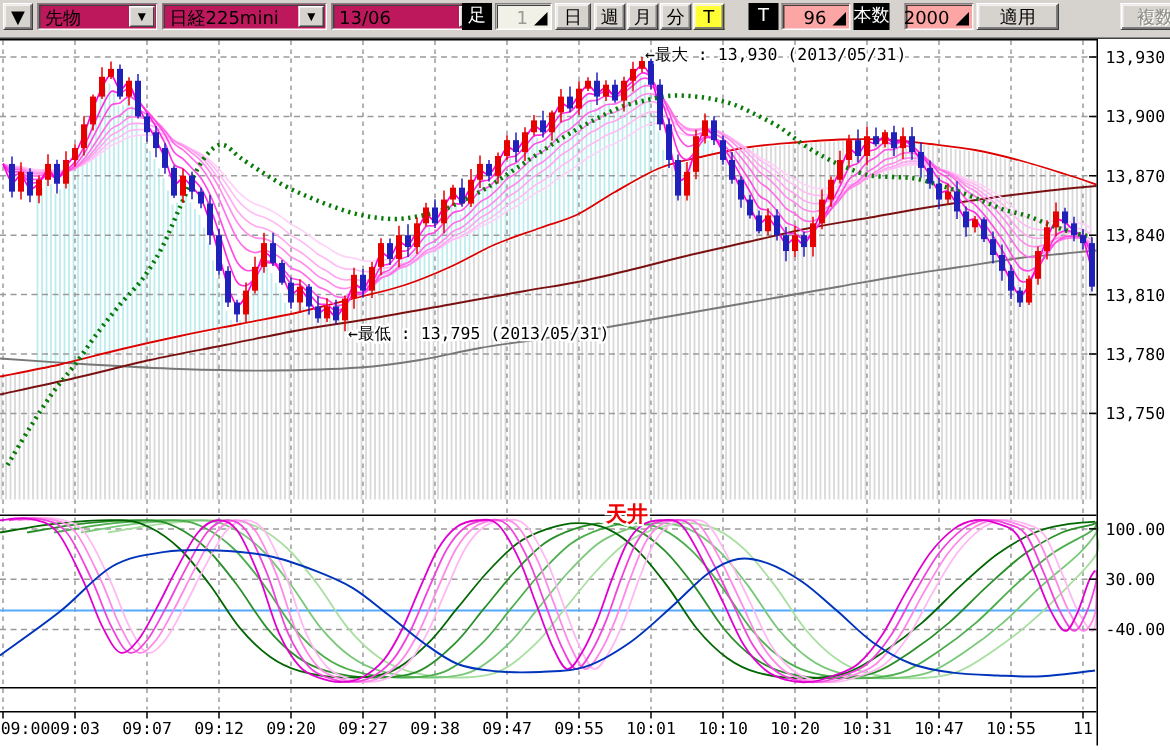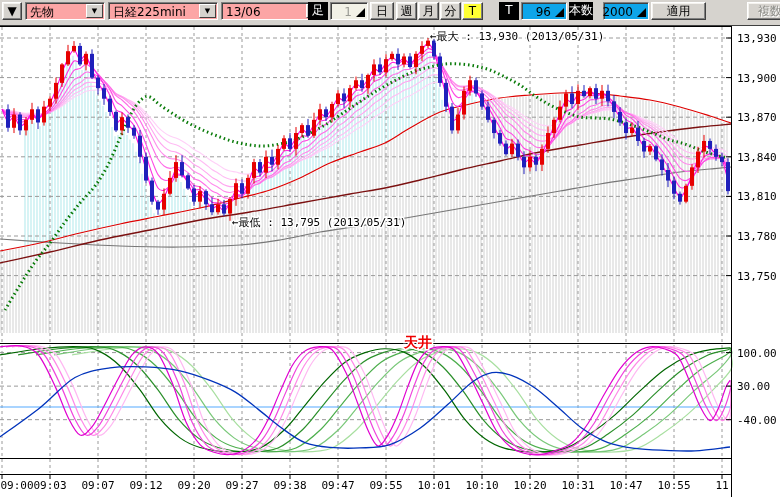--- a/index.html
+++ b/index.html
@@ -5,26 +5,26 @@
   html,body{margin:0;padding:0;width:780px;height:500px;overflow:hidden;background:#fff;
     font-family:"DejaVu Sans",sans-serif;}
   #toolbar{position:absolute;left:0;top:0;width:780px;height:25px;background:#d6d3ce;
     border-bottom:1px solid #404040;}
   .tb{position:absolute;top:2px;height:18px;box-sizing:border-box;font-size:12px;line-height:16px;}
   .btn{background:#d6d3ce;border:1px solid;border-color:#fff #404040 #404040 #fff;
     box-shadow:inset -1px -1px 0 #808080,inset 1px 1px 0 #f4f2ee;text-align:center;color:#000;cursor:pointer;}
   .btn.yellow{background:#ffff33;}
   .btn.disabled{color:#8d8d88;text-shadow:1px 1px 0 #ffffff;cursor:default;}
   .blackLabel{background:#000;color:#fff;text-align:center;}
-  .combo{background:#fca5a5;border:1px solid;border-color:#808080 #fff #fff #808080;
+  .combo{background:#be185d;border:1px solid;border-color:#808080 #fff #fff #808080;
     box-shadow:inset 1px 1px 0 #404040;}
   .combo .cv{position:absolute;left:4px;top:1px;white-space:nowrap;}
   .combo .cb{position:absolute;right:1px;top:1px;width:15px;bottom:1px;background:#d6d3ce;
     border:1px solid;border-color:#fff #404040 #404040 #fff;font-size:7px;text-align:center;line-height:13px;cursor:pointer;}
-  .spin{background:#0ea5e9;border:1px solid;border-color:#808080 #fff #fff #808080;
+  .spin{background:#fca5a5;border:1px solid;border-color:#808080 #fff #fff #808080;
     box-shadow:inset 1px 1px 0 #404040;}
   .spin .sv{position:absolute;right:15px;top:1px;}
   .spin.disabled{background:#f2f1e7;} .spin.disabled .sv{color:#9a9a94;}
   .spin .si{position:absolute;right:2px;bottom:2px;width:0;height:0;
     border-left:9px solid transparent;border-bottom:9px solid #000;}
   #chart{position:absolute;left:0;top:25px;}
   svg text{font-family:"DejaVu Sans Mono",monospace;font-size:11px;fill:#000;}
 </style>
 </head>
 <body>

